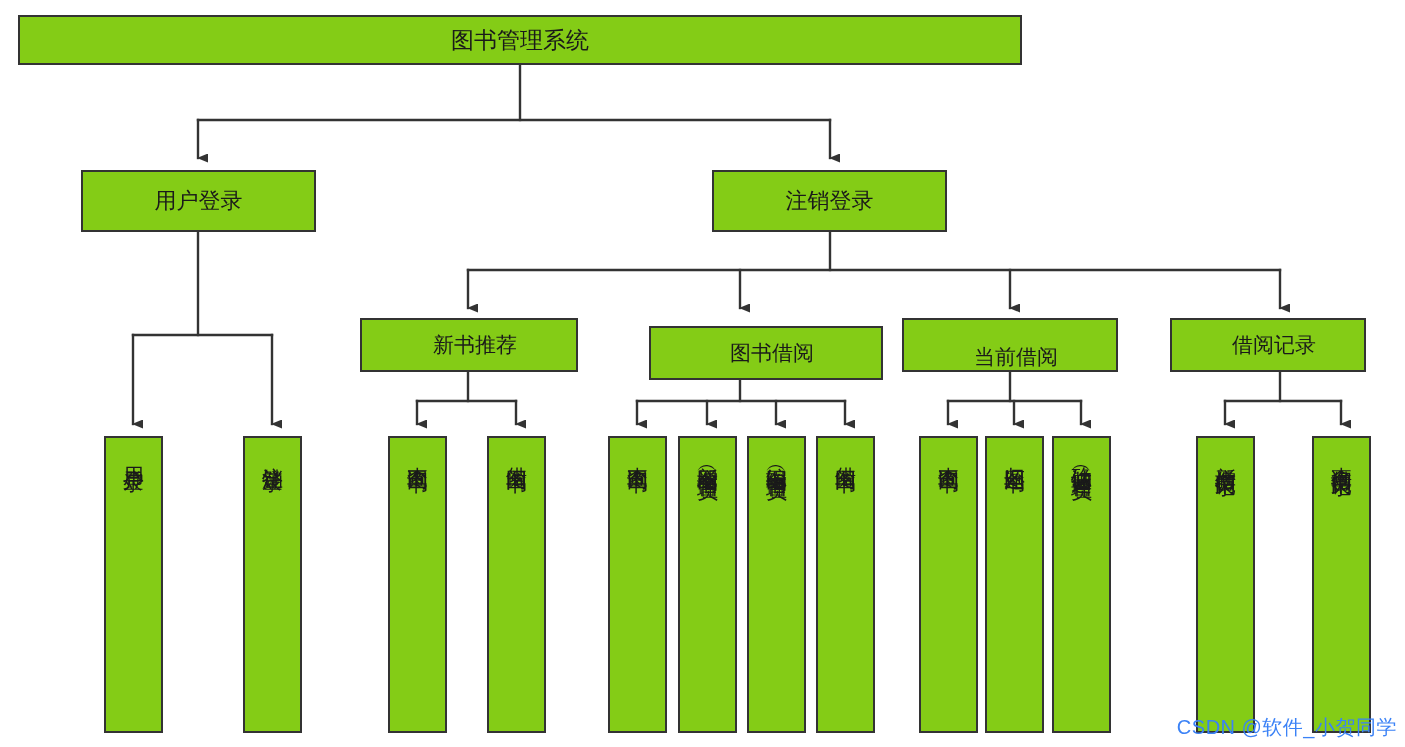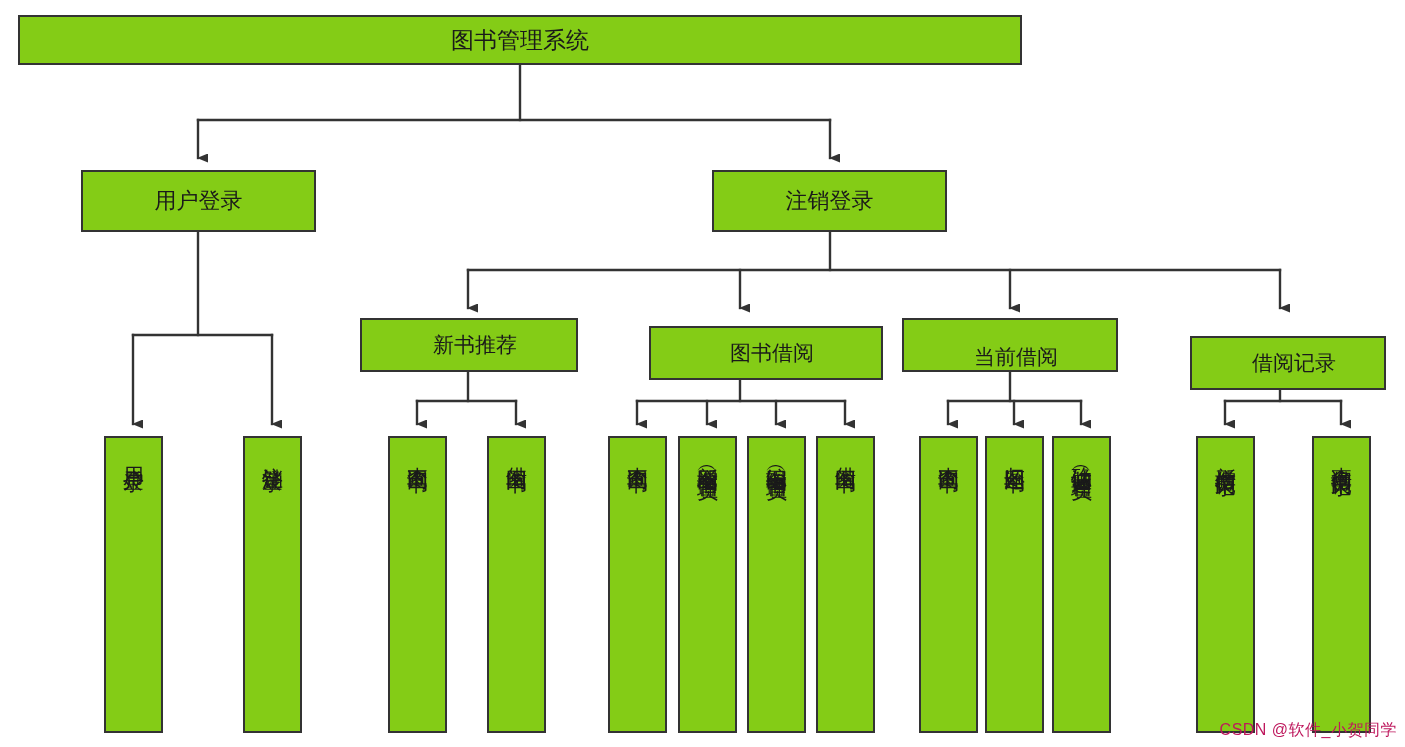--- a/index.html
+++ b/index.html
@@ -62,22 +62,22 @@
     text-orientation: upright;
     white-space: normal;
     letter-spacing: 2px;
     line-height: 1.05;
     max-height: 282px;
   }
   #watermark {
     position: absolute;
     right: 8px;
     bottom: 6px;
-    font-size: 16px;
-    color: #be185d;
+    font-size: 20px;
+    color: #3b82f6;
     letter-spacing: 0.5px;
     z-index: 3;
     white-space: nowrap;
     margin-left: 43px;
   }
 </style>
 </head>
 <body>
 
 <div id="diagram-root">
@@ -149,21 +149,21 @@
   </div>
 
   <div class="node group-node" style="left:633px; top:326px; width:234px; height:54px;margin-left:16px;">
     <span class="node-label">图书借阅</span>
   </div>
 
   <div class="node group-node" style="left:902px; top:318px; width:216px; height:54px;align-items:flex-end;">
     <span class="node-label">当前借阅</span>
   </div>
 
-  <div class="node group-node" style="left:1170px; top:336px; width:196px; height:54px;margin-left:20px;">
+  <div class="node group-node" style="left:1170px; top:318px; width:196px; height:54px;">
     <span class="node-label">借阅记录</span>
   </div>
 
   <div class="node leaf-node" style="left:104px; top:436px; width:59px; height:297px;">
     <span class="node-label">用户登录</span>
   </div>
 
   <div class="node leaf-node" style="left:243px; top:436px; width:59px; height:297px;">
     <span class="node-label">注销登录</span>
   </div>

